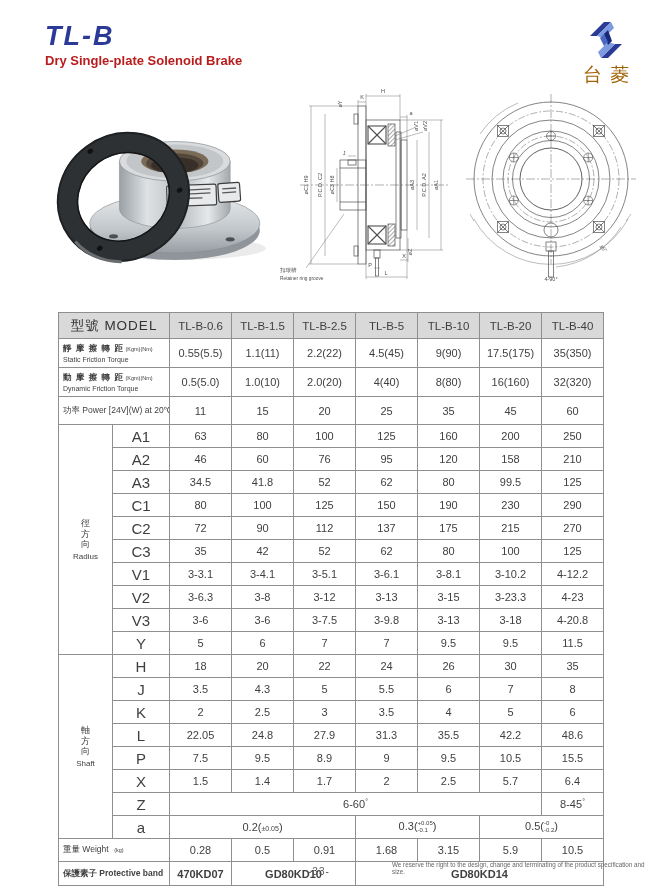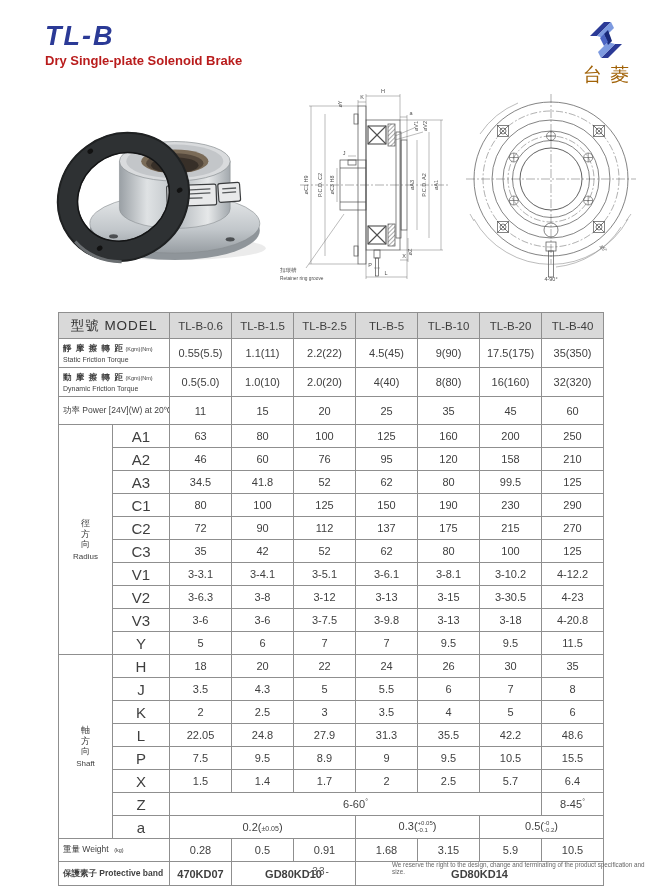--- a/index.html
+++ b/index.html
@@ -423,21 +423,21 @@
           <td class="val">3-10.2</td>
           <td class="val">4-12.2</td>
         </tr>
         <tr class="param-row">
           <td class="param">V2</td>
           <td class="val">3-6.3</td>
           <td class="val">3-8</td>
           <td class="val">3-12</td>
           <td class="val">3-13</td>
           <td class="val">3-15</td>
-          <td class="val">3-30.5</td>
+          <td class="val">3-23.3</td>
           <td class="val">4-23</td>
         </tr>
         <tr class="param-row">
           <td class="param">V3</td>
           <td class="val">3-6</td>
           <td class="val">3-6</td>
           <td class="val">3-7.5</td>
           <td class="val">3-9.8</td>
           <td class="val">3-13</td>
           <td class="val">3-18</td>

